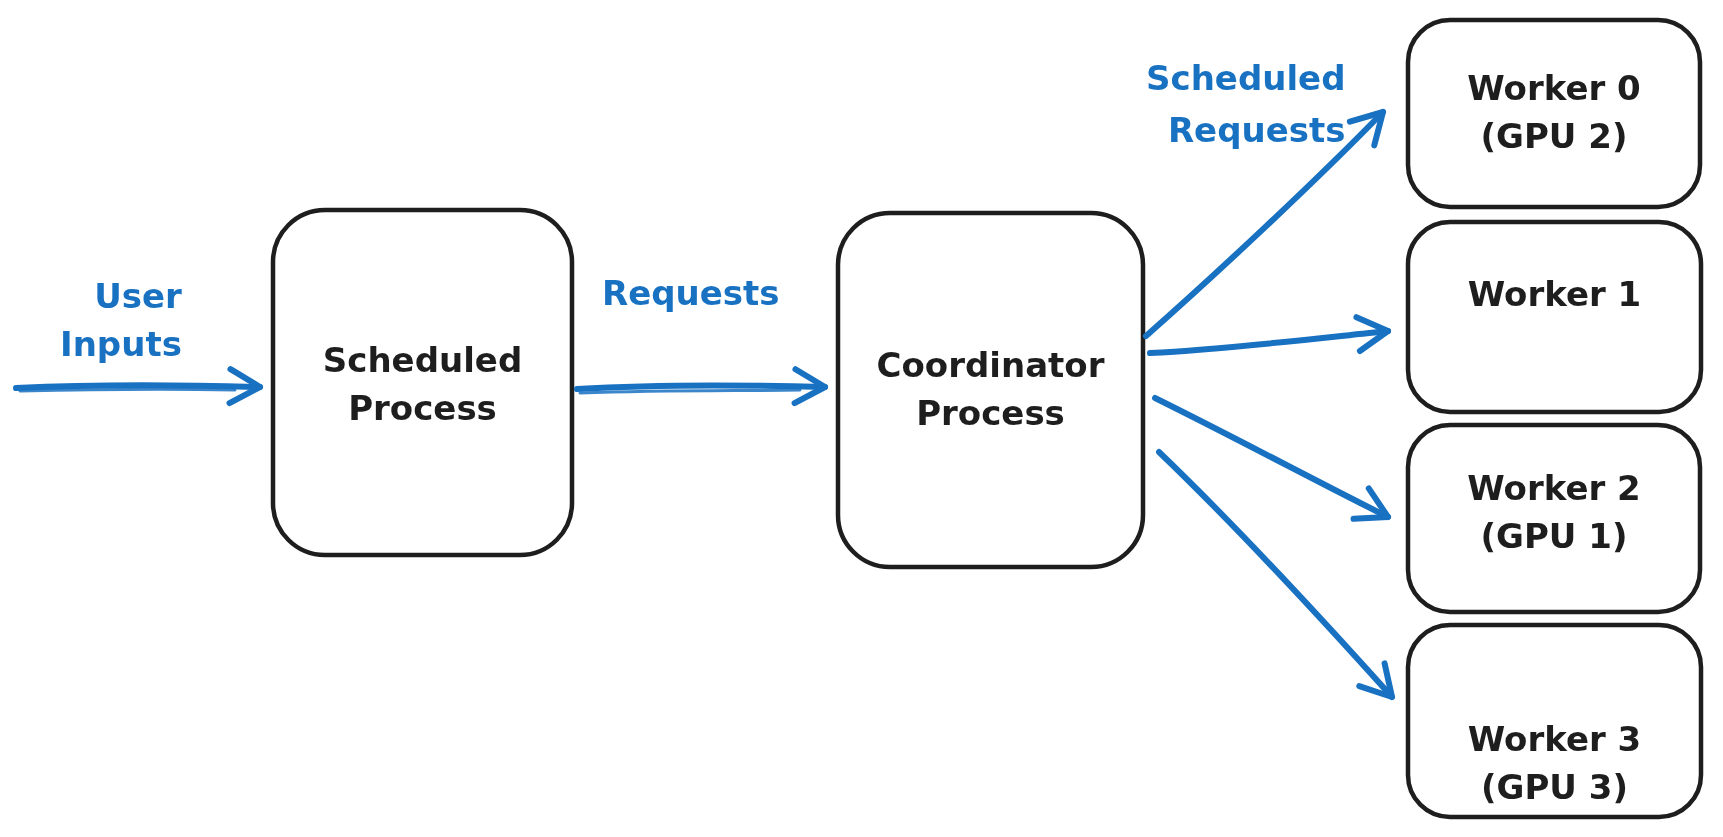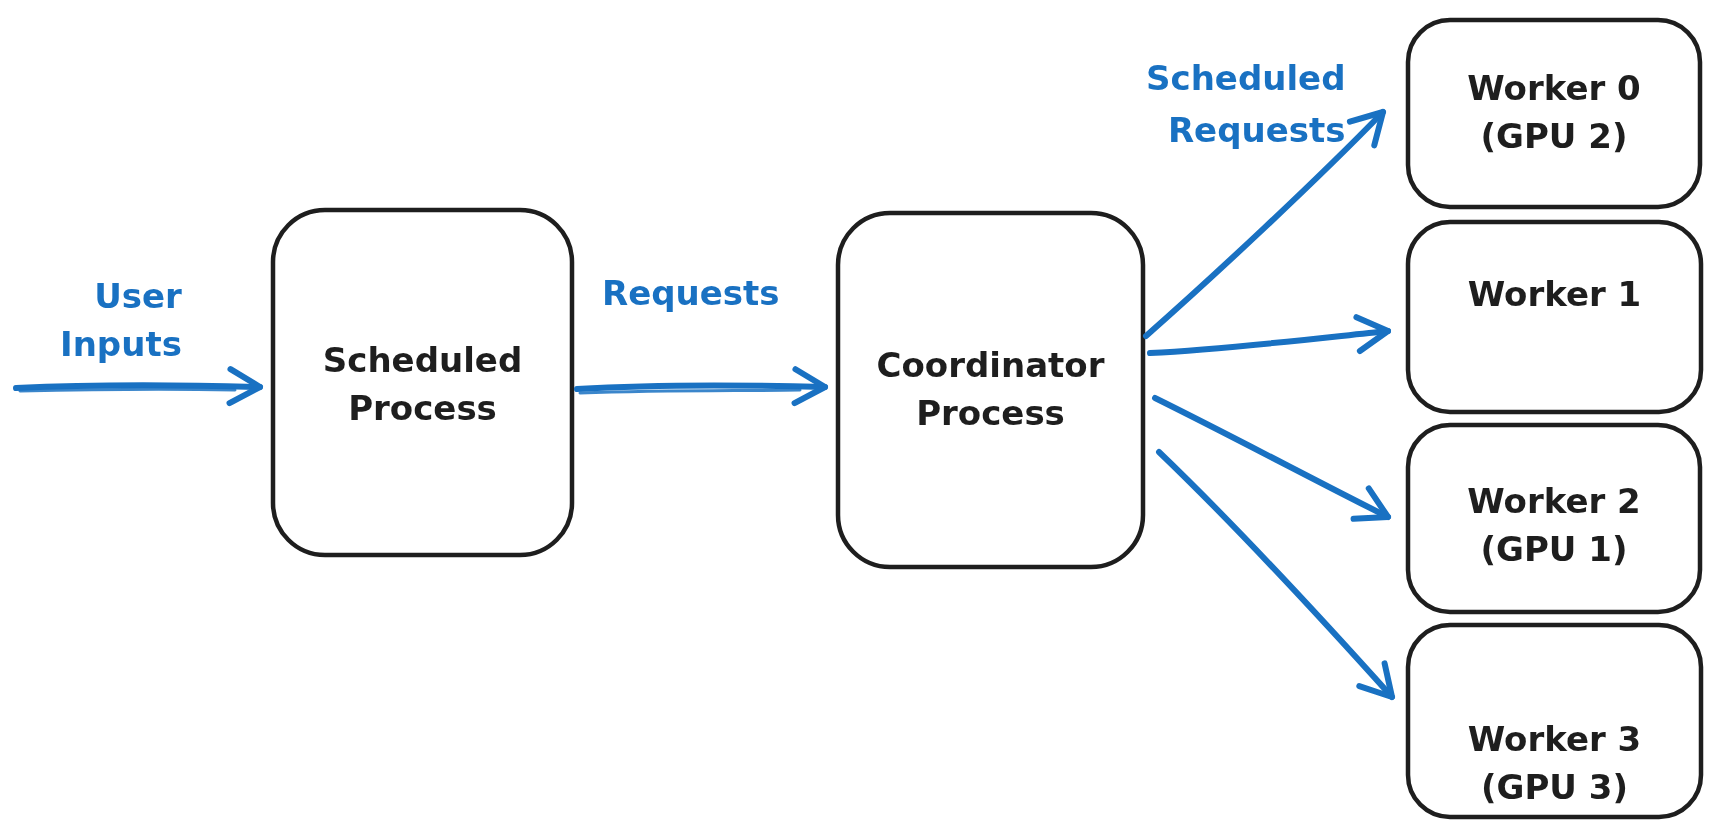--- a/index.html
+++ b/index.html
@@ -106,21 +106,21 @@
 
   <div class="label node-label" style="left:1408px; top:64px; width:292px;">
     <span>Worker 0</span>
     <span>(GPU 2)</span>
   </div>
 
   <div class="label node-label" style="left:1408px; top:270px; width:293px;">
     <span>Worker 1</span>
   </div>
 
-  <div class="label node-label" style="left:1408px; top:477px; width:292px;">
+  <div class="label node-label" style="left:1408px; top:464px; width:292px;">
     <span>Worker 2</span>
     <span>(GPU 1)</span>
   </div>
 
   <div class="label node-label" style="left:1408px; top:669px; width:293px;margin-top:46px;">
     <span>Worker 3</span>
     <span>(GPU 3)</span>
   </div>
 
   <div class="label edge-label" style="left:60px; top:272px;">

